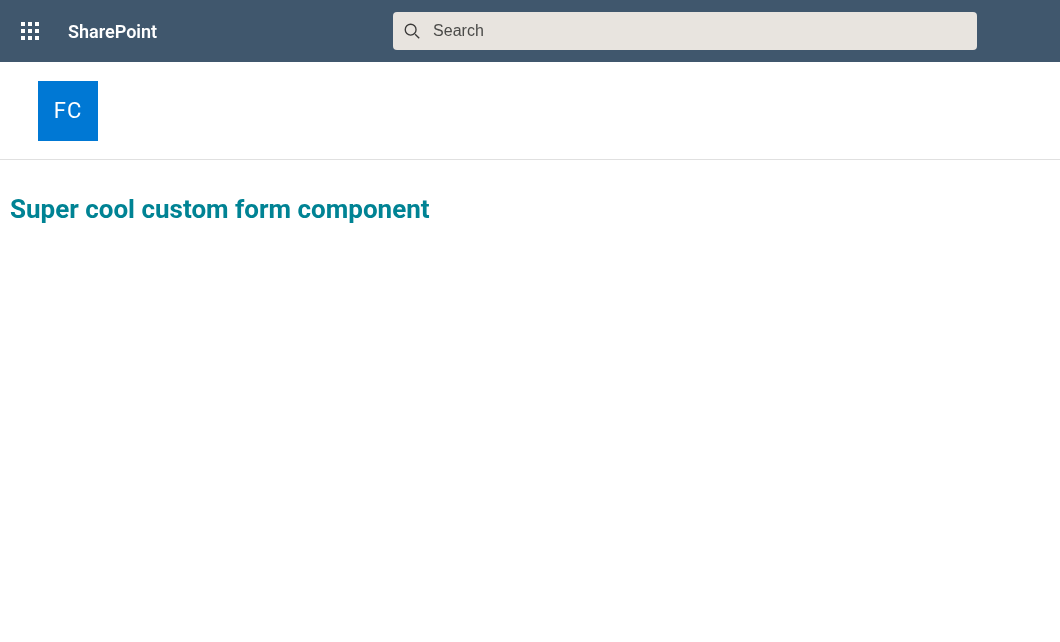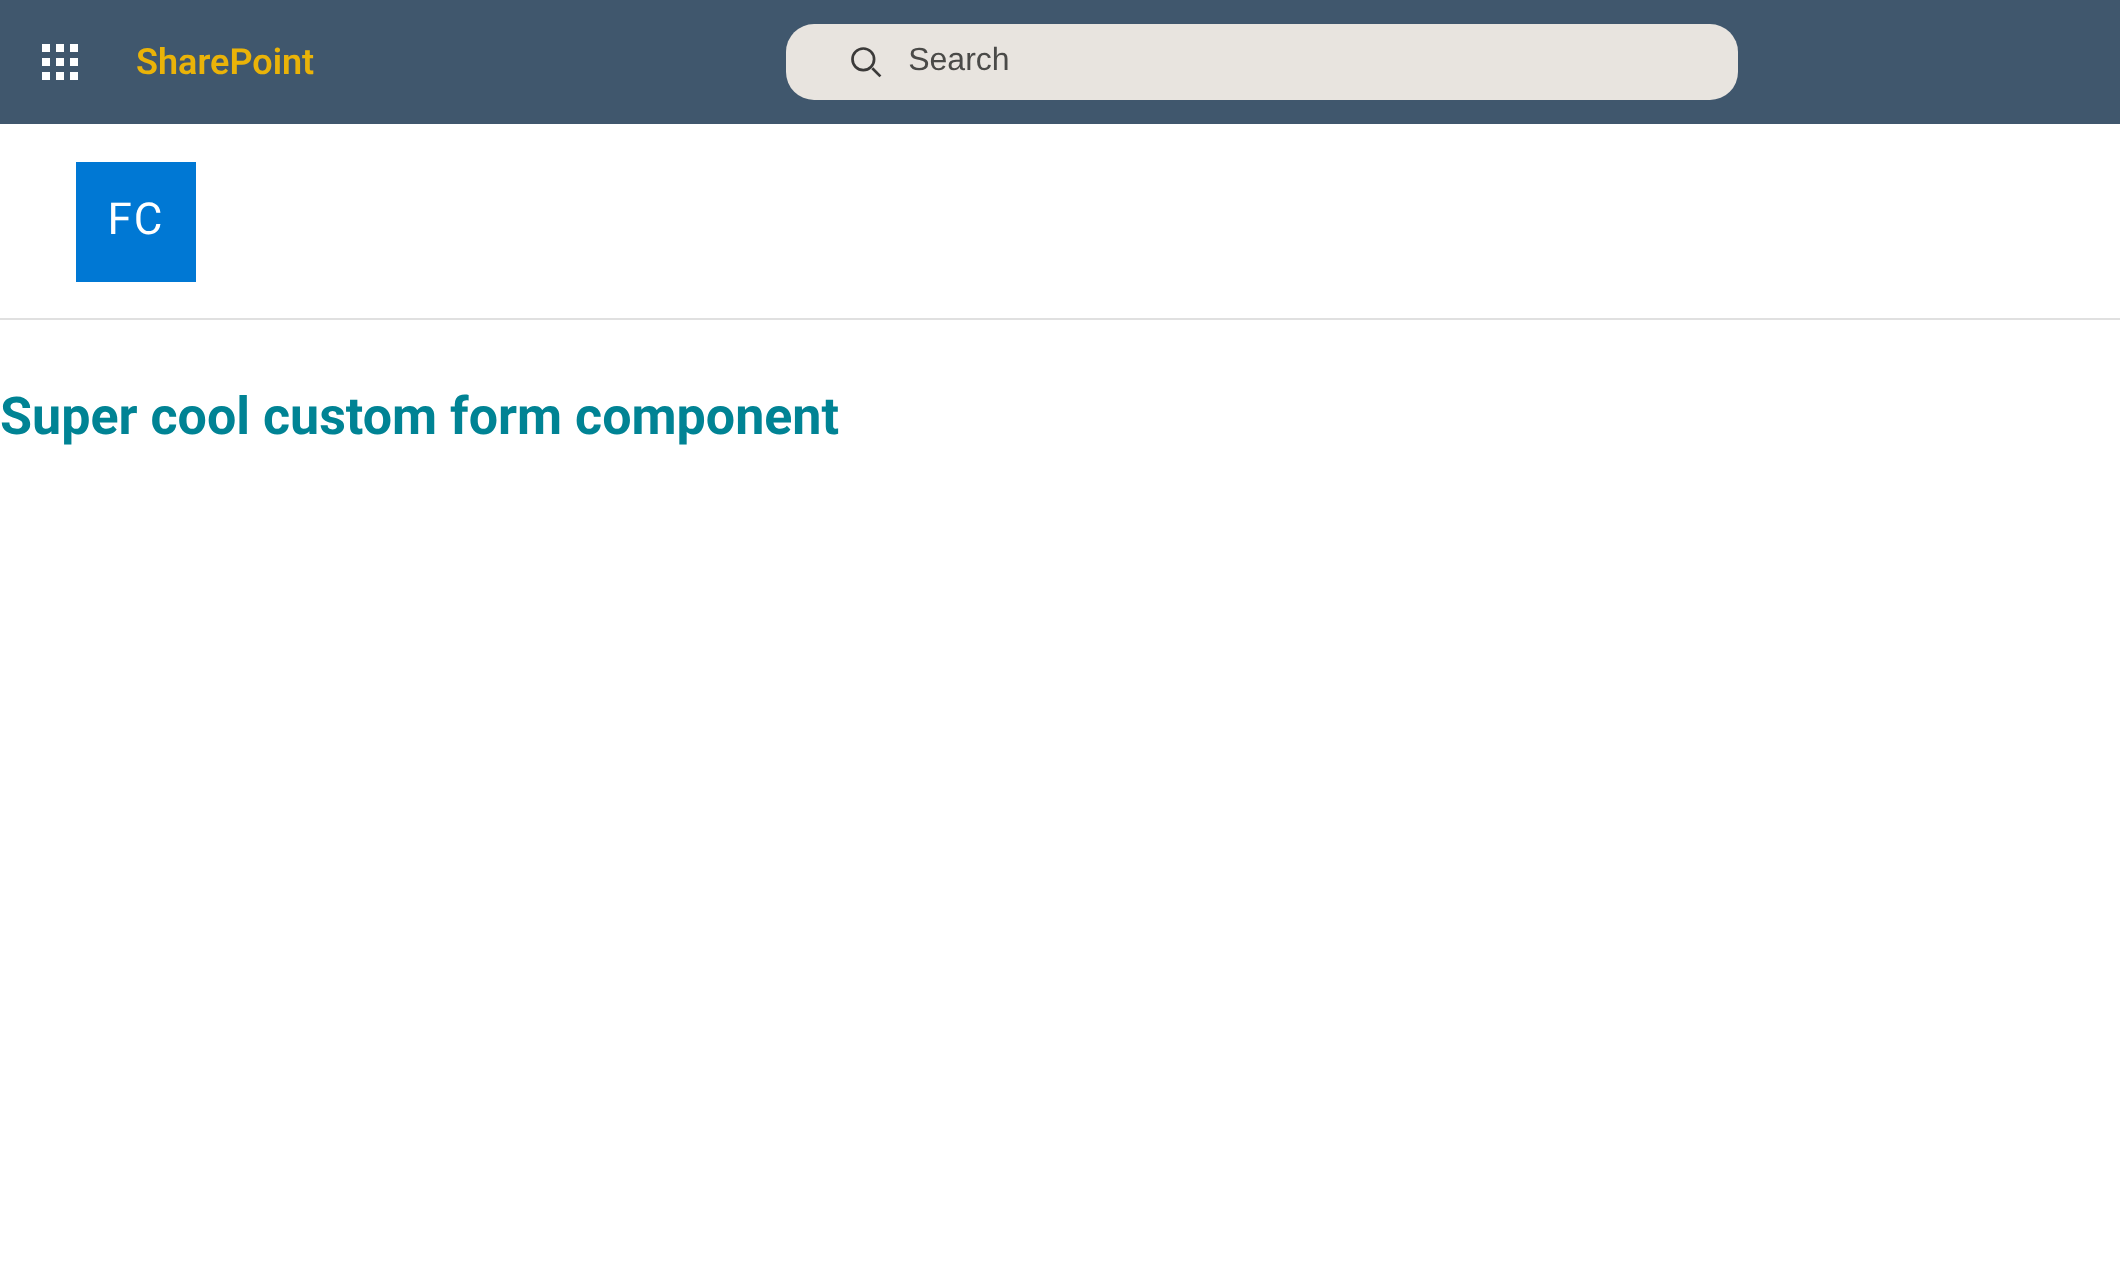--- a/index.html
+++ b/index.html
@@ -38,37 +38,37 @@
       grid-template-rows: repeat(3, 4px);
       gap: 3px;
     }
     .waffle-dot {
       width: 4px;
       height: 4px;
       background: #ffffff;
       border-radius: 0;
     }
     .app-name {
-      color: #eab308;
+      color: #ffffff;
       font-size: 18px;
       font-weight: 600;
       cursor: pointer;
     }
     .suite-bar .spacer {
       flex: 0 0 200px;
     }
     .search-box {
       position: relative;
-      width: 476px;
+      width: 584px;
       height: 38px;
       background: #e8e4df;
-      border-radius: 14px;
+      border-radius: 4px;
       display: flex;
       align-items: center;
-      padding: 0 31px;
+      padding: 0 10px;
       gap: 12px;
     }
     .search-icon-svg {
       width: 18px;
       height: 18px;
       stroke: #3b3a39;
       fill: none;
       stroke-width: 1.5;
       flex-shrink: 0;
     }
@@ -118,21 +118,21 @@
       margin-left: 20px;
       margin-top: 10px;
     }
     .nav-link {
       font-size: 17px;
       color: #3b3a39;
       cursor: pointer;
       text-decoration: none;
     }
     .content-area {
-      padding: 34px 0;
+      padding: 34px 10px;
     }
     .form-heading {
       font-size: 26px;
       font-weight: 700;
       color: #008394;
     }
   </style>
 </head>
 <body>
 

